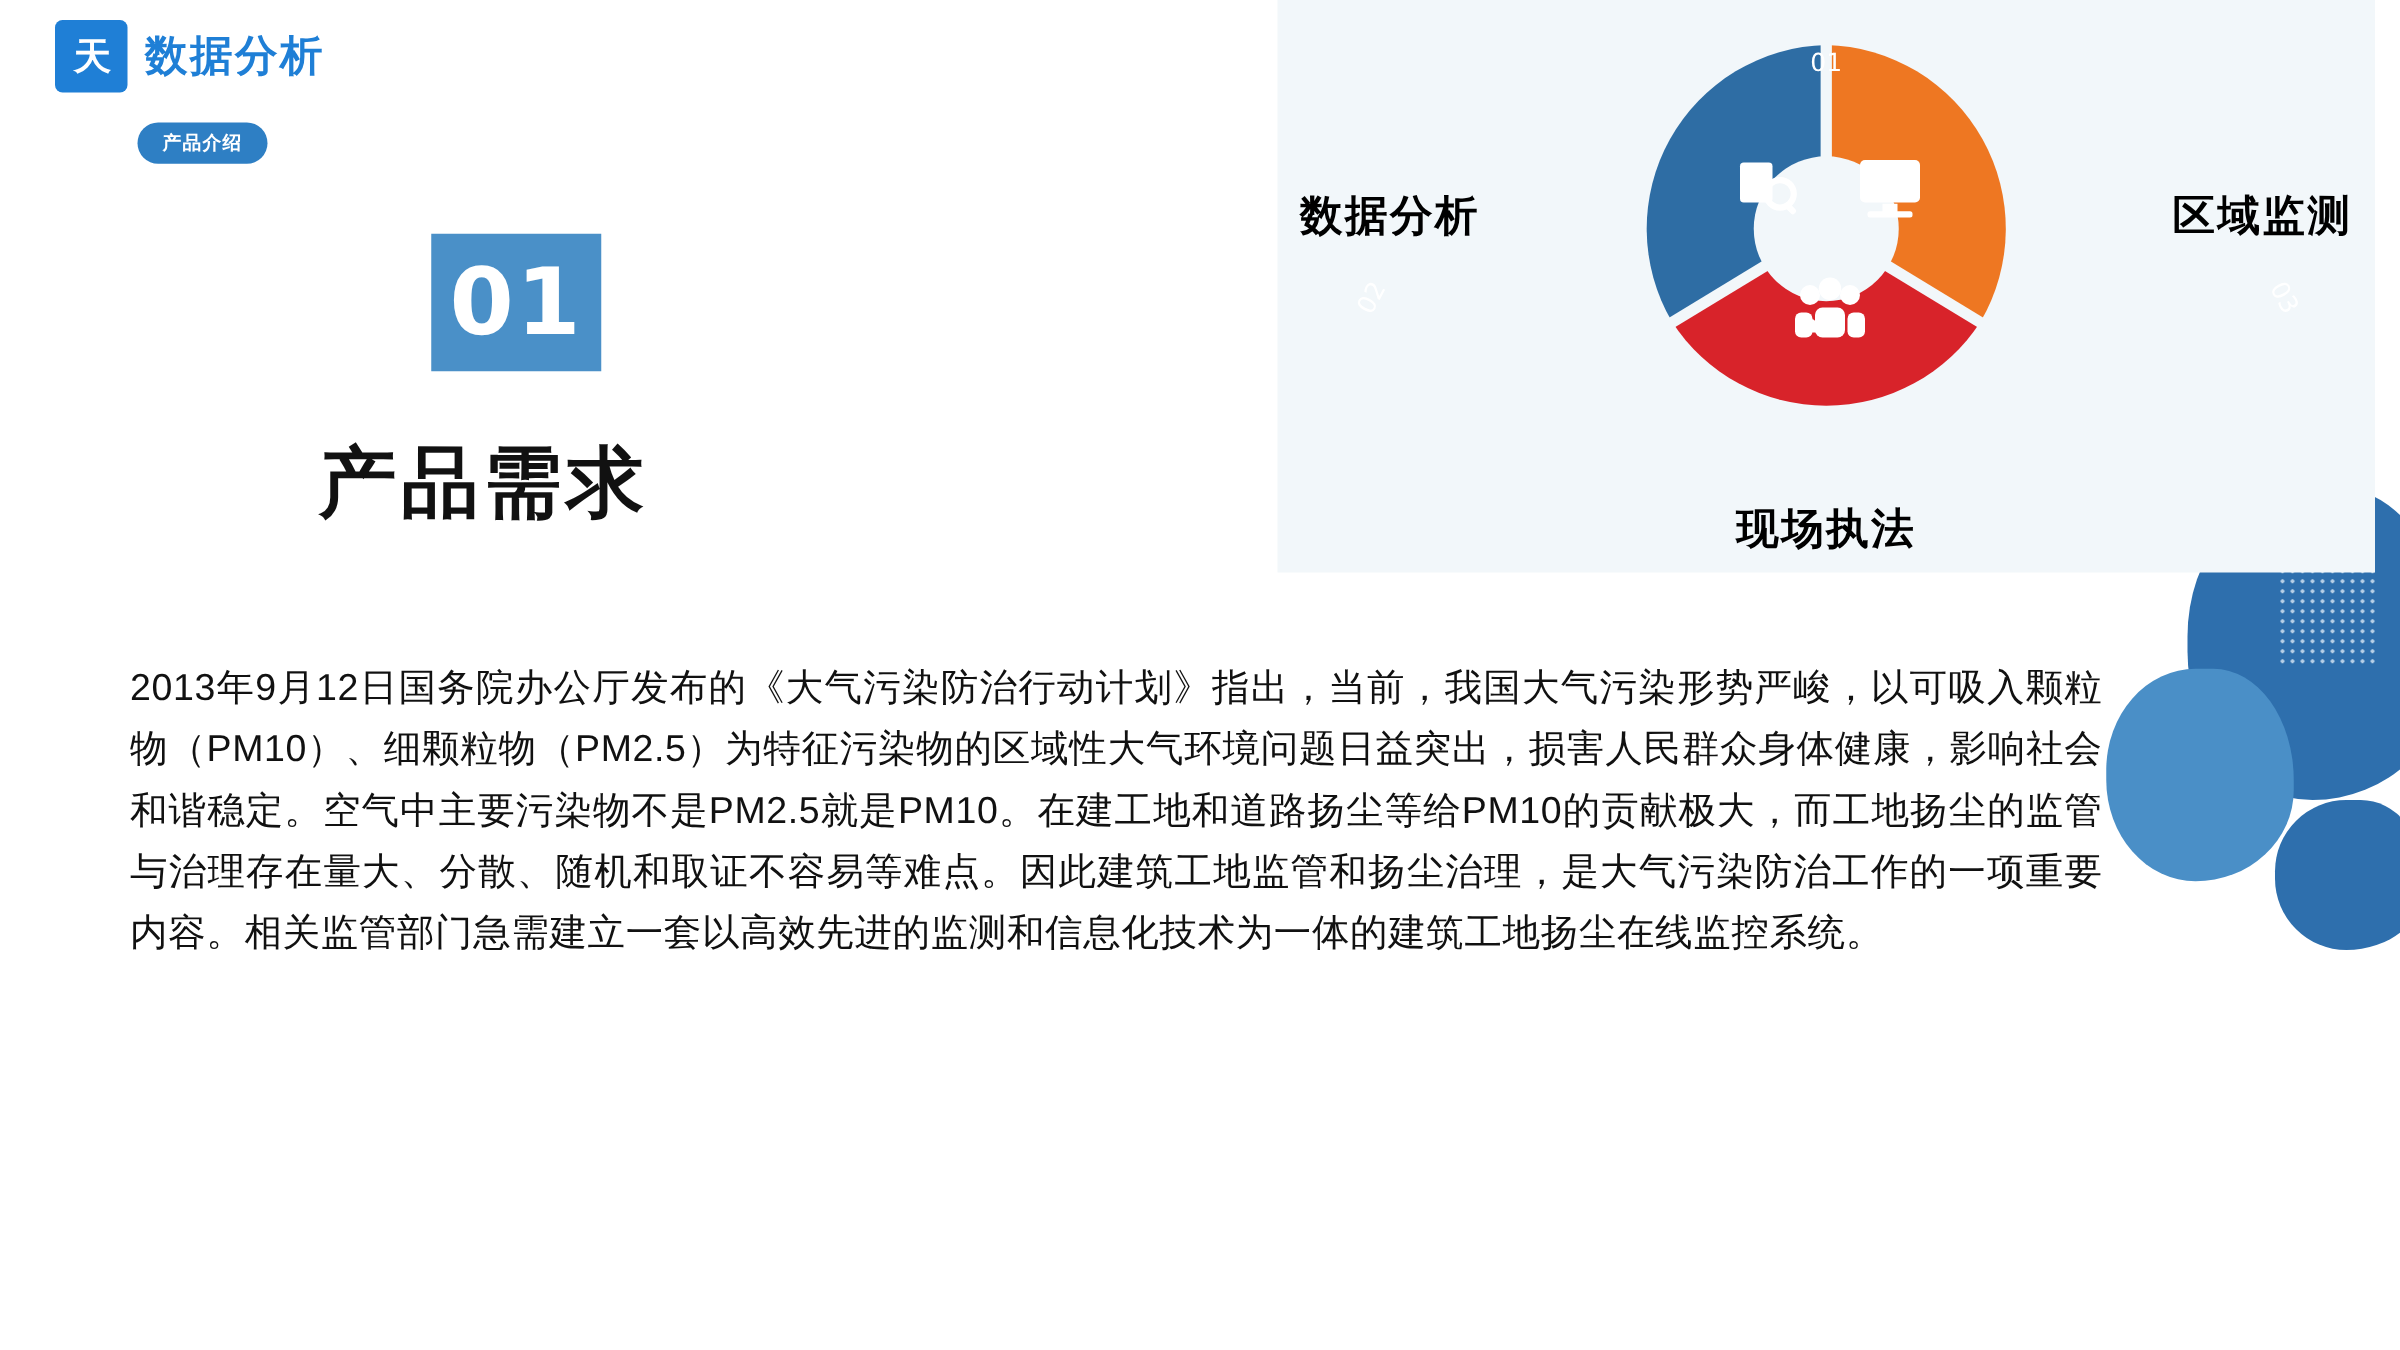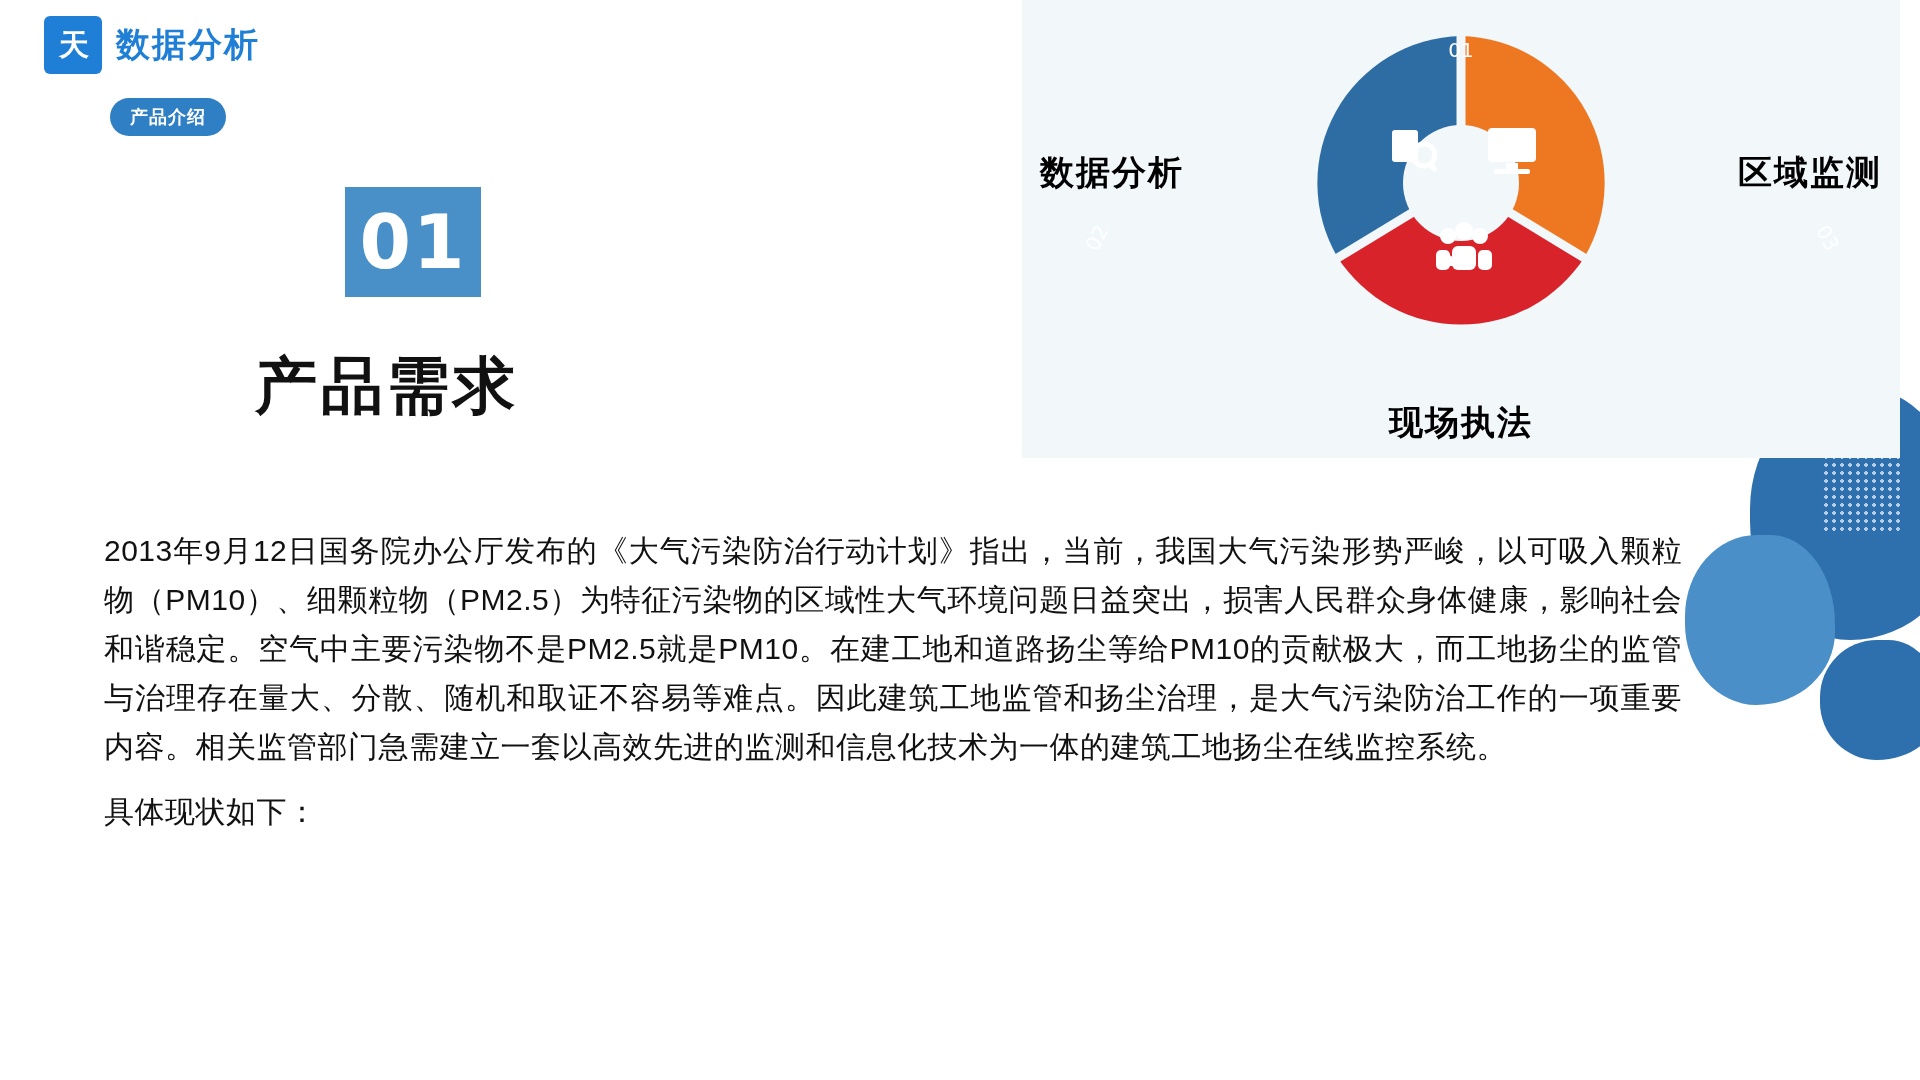--- a/index.html
+++ b/index.html
@@ -83,21 +83,21 @@
     font-size: 34px;
     font-weight: bold;
     letter-spacing: 2px;
   }
   .badge {
     position: absolute;
     left: 110px;
     top: 98px;
     background: #2e7fc4;
     color: #ffffff;
-    font-size: 18px;
+    font-size: 15px;
     font-weight: bold;
     padding: 7px 20px;
     border-radius: 20px;
     letter-spacing: 1px;
   }
 
   
   .num-box {
     position: absolute;
     left: 345px;
@@ -237,14 +237,13 @@
   <span class="seg-num num01">01</span>
   <span class="seg-num num02">02</span>
   <span class="seg-num num03">03</span>
   <span class="fig-label lab-left">数据分析</span>
   <span class="fig-label lab-right">区域监测</span>
   <span class="fig-label lab-bot">现场执法</span>
 </div>
 
 <div class="body-text">
   <p>2013年9月12日国务院办公厅发布的《大气污染防治行动计划》指出，当前，我国大气污染形势严峻，以可吸入颗粒物（PM10）、细颗粒物（PM2.5）为特征污染物的区域性大气环境问题日益突出，损害人民群众身体健康，影响社会和谐稳定。空气中主要污染物不是PM2.5就是PM10。在建工地和道路扬尘等给PM10的贡献极大，而工地扬尘的监管与治理存在量大、分散、随机和取证不容易等难点。因此建筑工地监管和扬尘治理，是大气污染防治工作的一项重要内容。相关监管部门急需建立一套以高效先进的监测和信息化技术为一体的建筑工地扬尘在线监控系统。</p>
-  <p class="nojust">具体现状如下：</p>
 </div>
 
 </body></html>

